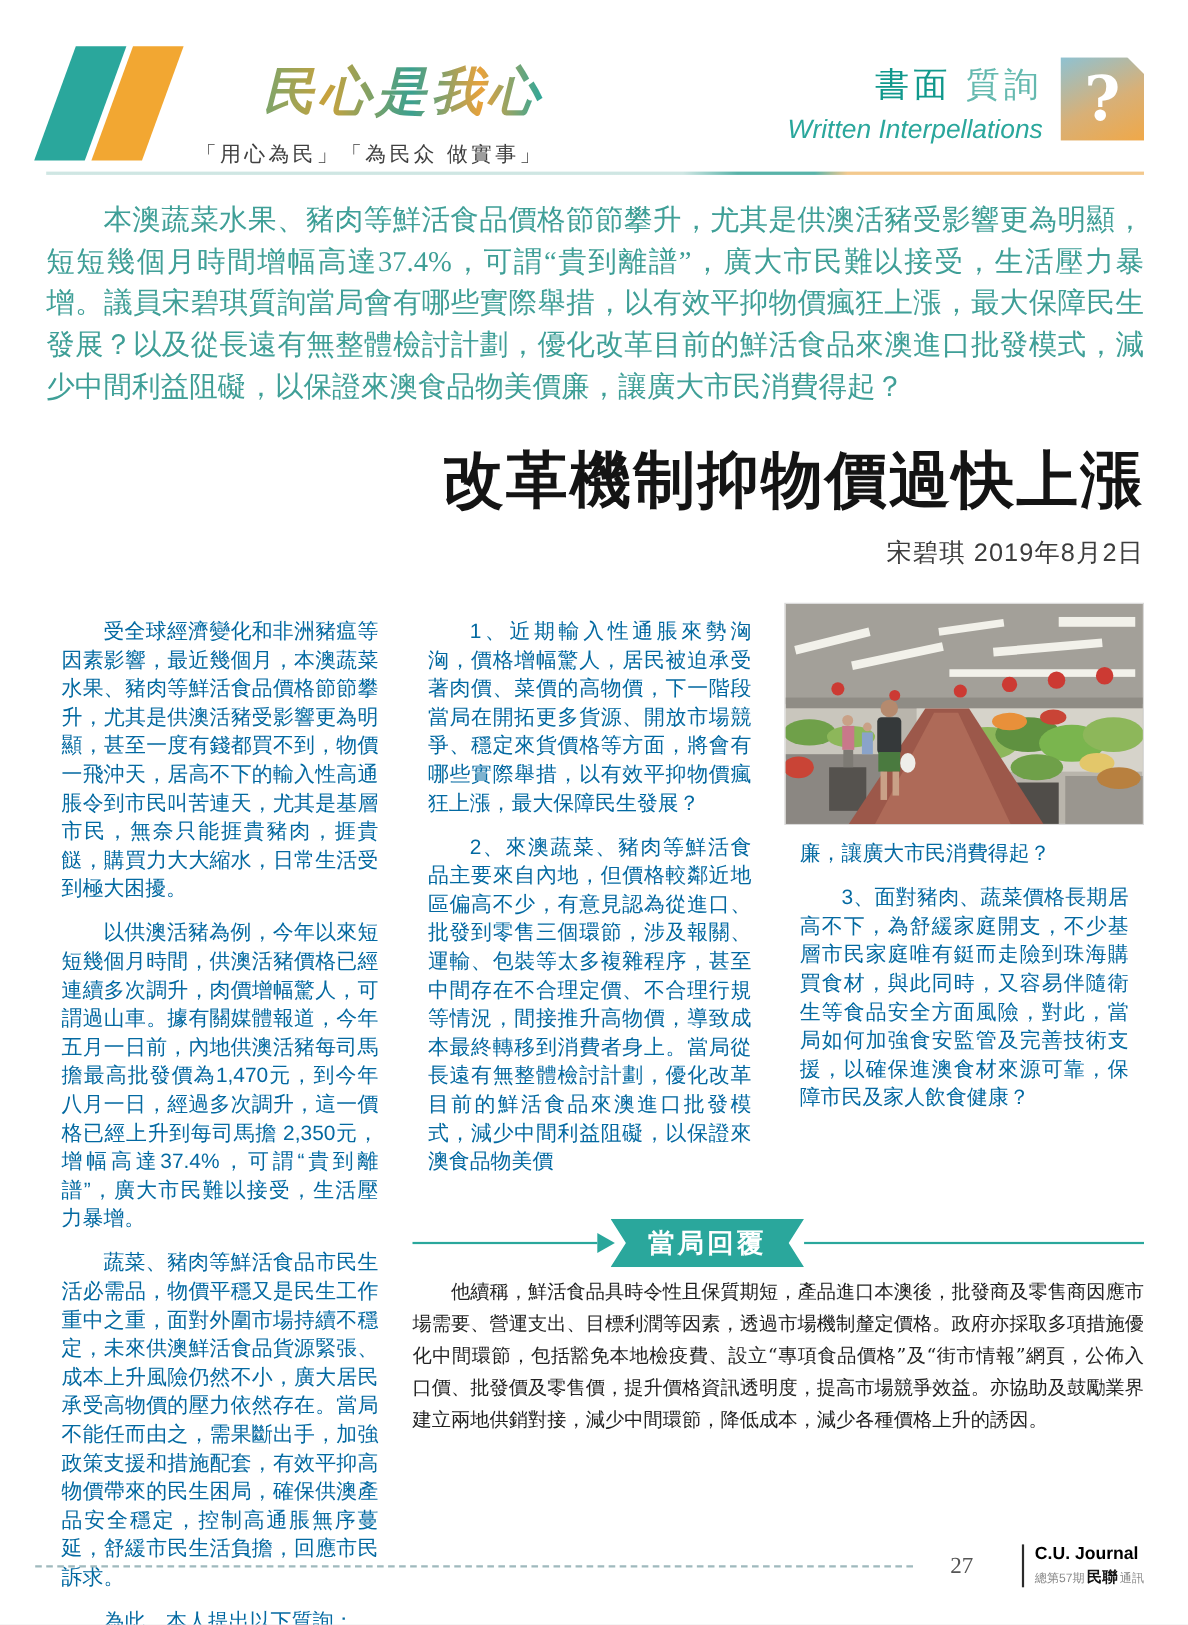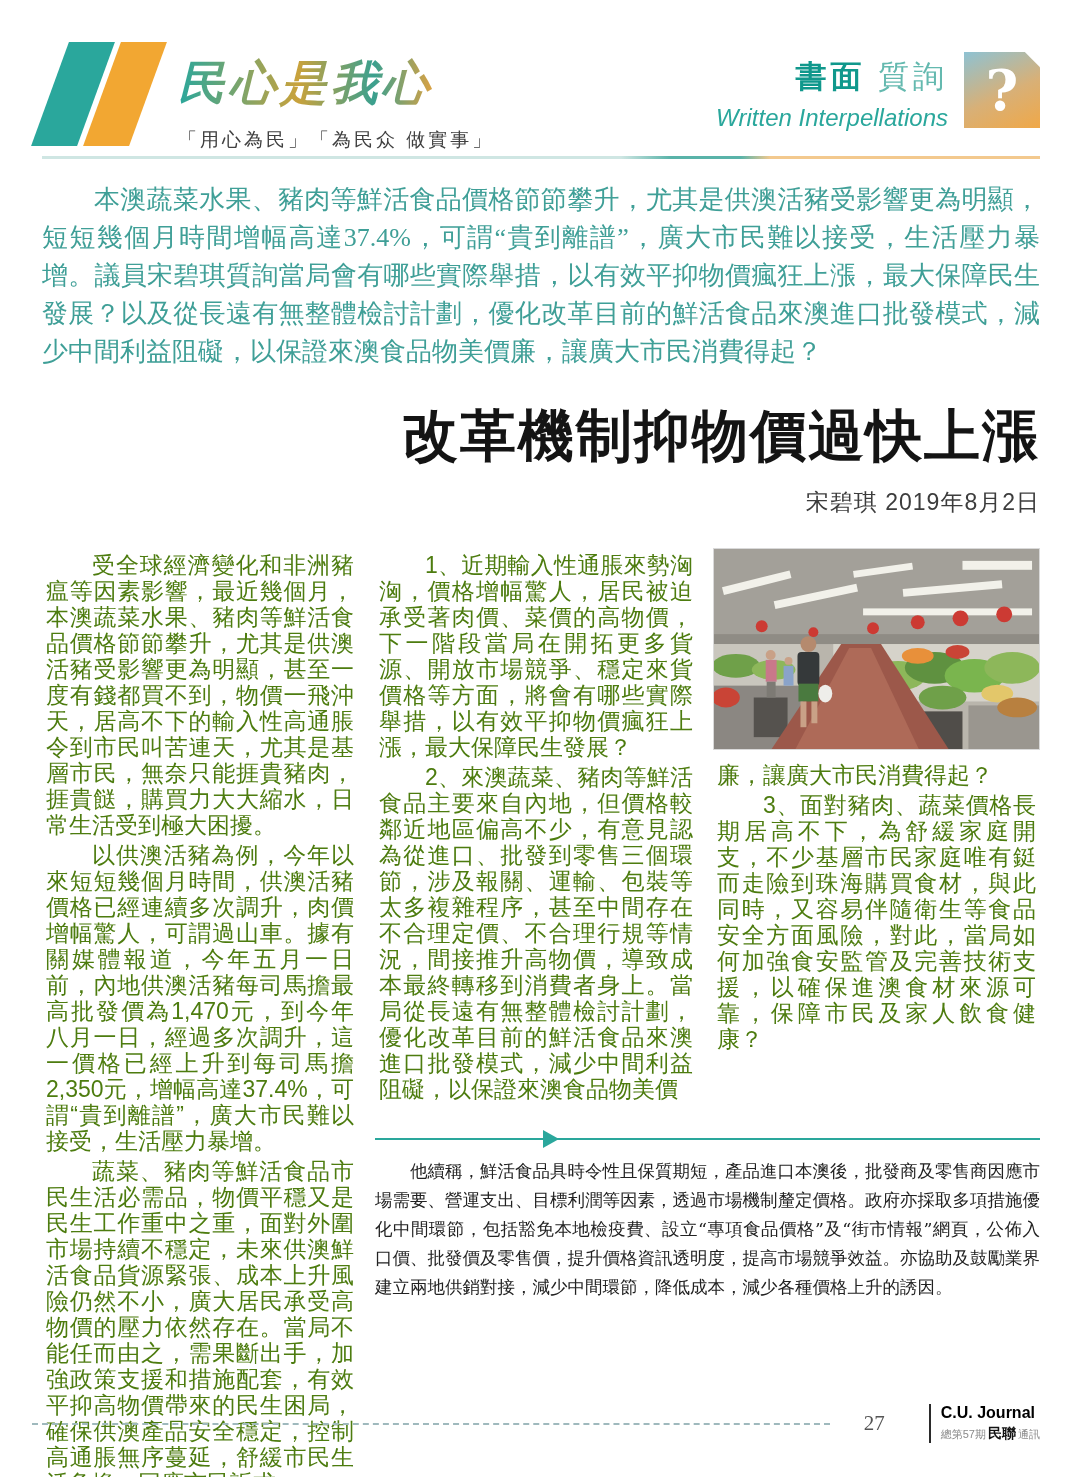--- a/index.html
+++ b/index.html
@@ -7,30 +7,30 @@
         font-family:"Liberation Sans",sans-serif;overflow:hidden;}
   .inner{padding:40px 40px 0 42px;}
 
   
   .header{display:flex;justify-content:space-between;align-items:flex-start;height:112px;}
   .logo-area{display:flex;align-items:flex-start;gap:18px;}
   .slashes{position:relative;width:118px;height:104px;margin-top:2px;}
   .slash{position:absolute;top:0;width:46px;height:104px;transform:skewX(-20deg);}
   .slash.teal{left:8px;background:#2aa79c;}
   .slash.orange{left:60px;background:#f2a732;}
-  .logo-text{padding-top:12px;}
+  .logo-text{padding-top:12px;text-align:right;}
   .logo-title{font-family:"DejaVu Serif",serif;font-style:italic;font-weight:bold;
       font-size:47px;letter-spacing:4px;color:#2aa79c;
       background:linear-gradient(90deg,#2aa79c 0%,#c9a23c 38%,#3aa08f 62%,#e8a23c 82%,#2aa79c 100%);
       -webkit-background-clip:text;background-clip:text;-webkit-text-fill-color:transparent;}
   .logo-sub{margin-top:12px;font-size:19px;letter-spacing:3px;color:#404040;}
   .header-right{display:flex;align-items:flex-start;gap:16px;margin-top:16px;}
   .hr-text{text-align:right;}
   .hr-zh{font-size:31px;letter-spacing:4px;color:#64b9af;}
-  .hr-zh .bold{font-weight:bold;color:#10988c;}
+  .hr-zh .bold{font-weight:normal;color:#10988c;}
   .hr-en{font-size:24px;color:#2aa79c;margin-top:6px;font-style:italic;}
   .badge{width:76px;height:76px;margin-top:-4px;
       background:linear-gradient(155deg,#8ec2d3 0%,#d8b077 55%,#f0a848 100%);
       clip-path:polygon(0 0,80% 0,100% 20%,100% 100%,0 100%);
       display:flex;align-items:center;justify-content:center;
       color:#fff;font-family:"DejaVu Serif",serif;font-weight:bold;font-size:56px;}
   .header-rule{height:3px;margin-top:4px;
       background:linear-gradient(90deg,#cfe6e3 0%,#cfe6e3 58%,#59b3a9 63%,#59b3a9 70%,#f3c98e 73%,#f3c98e 100%);}
 
   
@@ -42,22 +42,22 @@
       color:#141414;letter-spacing:2px;}
   .byline{margin-top:12px;text-align:right;font-size:23px;color:#3c3c3c;letter-spacing:1px;}
 
   
   .columns{display:flex;gap:17px;margin-top:30px;}
   .col-left{width:316px;flex:0 0 auto;}
   .right-wrap{flex:1;min-width:0;}
   .top-row{display:flex;gap:16px;}
   .col-mid{width:322px;flex:0 0 auto;}
   .col-right{flex:1;min-width:0;}
-  p.body{margin:4px;font-size:23px;line-height:26px;text-align:justify;
-      text-indent:2em;color:#4d7c0f;}
+  p.body{margin:14px;font-size:19px;line-height:26px;text-align:justify;
+      text-indent:2em;color:#0369a1;}
   p.body.noindent{text-indent:0;}
 
   .photo-frame{width:100%;height:202px;border:1px solid #d9d9d9;box-sizing:border-box;
       margin-bottom:12px;overflow:hidden;}
   .photo-frame svg{display:block;width:100%;height:100%;}
 
   
   .banner-row{display:flex;align-items:center;margin-top:24px;}
   .b-line{flex:1;height:2px;background:#2aa79c;}
   .b-line.left{flex:0 0 168px;}
@@ -202,20 +202,21 @@
               </svg>
             </div>
             <p class="body noindent">廉，讓廣大市民消費得起？</p>
             <p class="body">3、面對豬肉、蔬菜價格長期居高不下，為舒緩家庭開支，不少基層市民家庭唯有鋌而走險到珠海購買食材，與此同時，又容易伴隨衛生等食品安全方面風險，對此，當局如何加強食安監管及完善技術支援，以確保進澳食材來源可靠，保障市民及家人飲食健康？</p>
           </div>
         </div>
 
         <div class="banner-row">
           <div class="b-line left"></div>
           <div class="b-arrow"></div>
+          <div class="ribbon">當局回覆</div>
           <div class="b-line"></div>
         </div>
 
         <div class="reply">
           <p>他續稱，鮮活食品具時令性且保質期短，產品進口本澳後，批發商及零售商因應市場需要、營運支出、目標利潤等因素，透過市場機制釐定價格。政府亦採取多項措施優化中間環節，包括豁免本地檢疫費、設立“專項食品價格”及“街市情報”網頁，公佈入口價、批發價及零售價，提升價格資訊透明度，提高市場競爭效益。亦協助及鼓勵業界建立兩地供銷對接，減少中間環節，降低成本，減少各種價格上升的誘因。</p>
         </div>
       </div>
     </div>
   </div>
 

